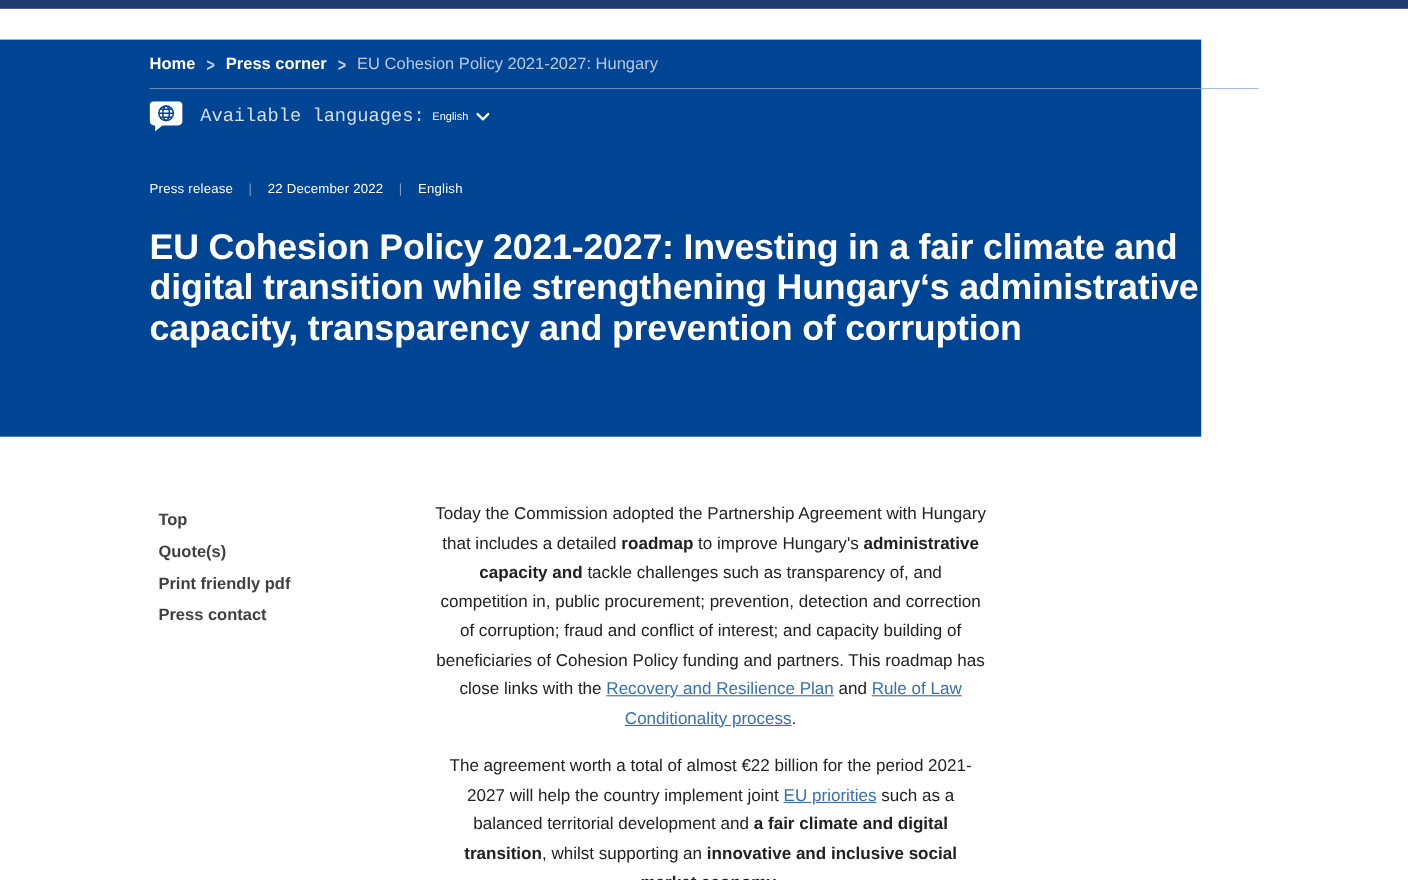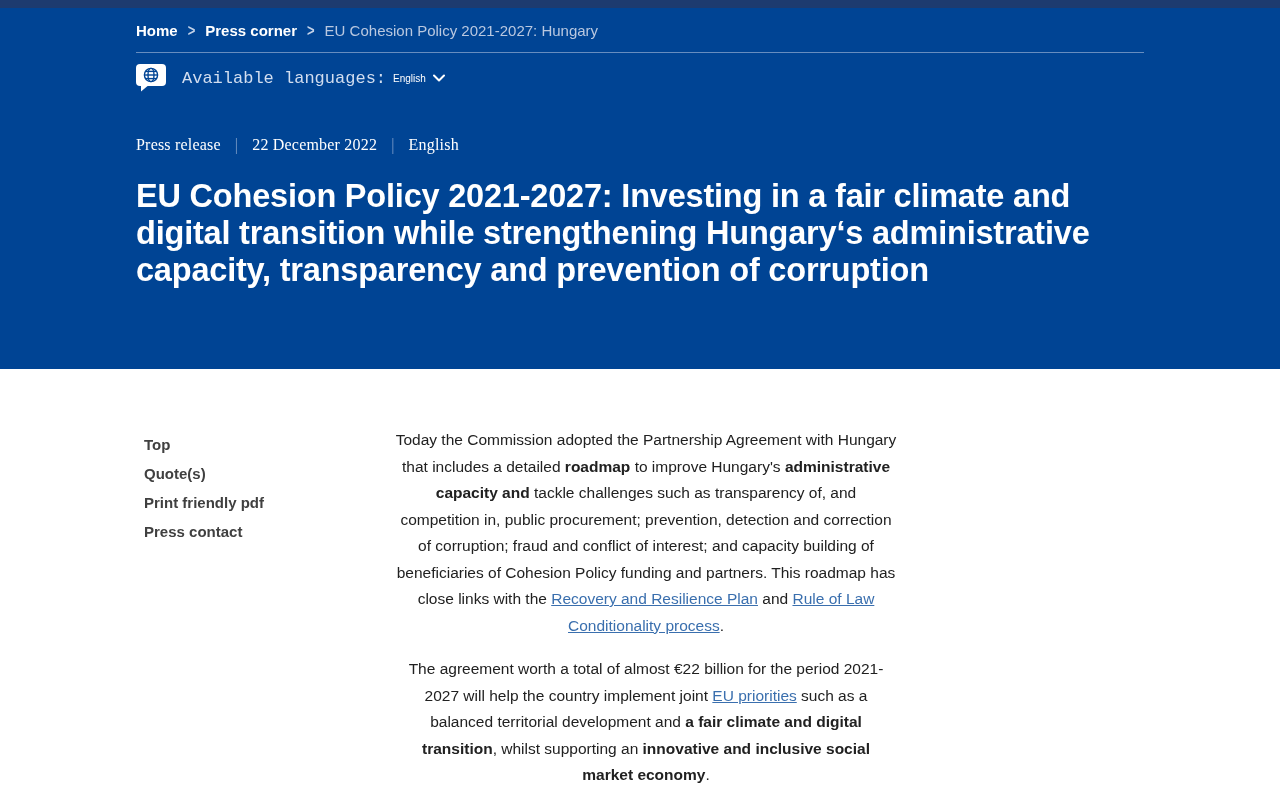--- a/index.html
+++ b/index.html
@@ -19,22 +19,23 @@
   html, body {
     margin: 0; padding: 0;
     width: 1280px; height: 800px;
     background: #ffffff;
     font-family: "Liberation Sans", sans-serif;
     overflow: hidden;
   }
   .top-stripe { width: 1280px; height: 8px; background: var(--top-bar); }
   .hero {
     position: relative;
-    width: 1280px; height: 361px;
+    width: 1092px; height: 361px;
     background: var(--header-bg);
+    margin-top: 28px;
   }
   .breadcrumb {
     position: absolute; left: 136px; top: 14px;
     display: flex; align-items: center;
     font-size: 15px; color: var(--header-text);
     white-space: nowrap;
   }
   .breadcrumb a {
     color: var(--header-text); font-weight: bold; text-decoration: none;
   }
@@ -53,22 +54,22 @@
     display: flex; align-items: center;
   }
   .globe-bubble { width: 30px; height: 28px; flex: 0 0 auto; }
   .lang-label { margin-left: 16px; font-size: 17px; color: var(--lang-label); font-family: Liberation Mono, monospace; }
   .lang-selected {
     margin-left: 7px; font-size: 10px; color: var(--header-text);
     text-decoration: none; display: inline-flex; align-items: center; gap: 7px;
   }
   .meta {
     position: absolute; left: 136px; top: 128px;
-    font-size: 16px; color: var(--header-text); letter-spacing: .2px;
-    display: flex; align-items: center; font-family: Liberation Serif, serif;
+    font-size: 12px; color: var(--header-text); letter-spacing: .2px;
+    display: flex; align-items: center;
   }
   .meta .pipe { color: var(--meta-separator); margin: 0 14px; font-weight: normal; }
   .hero h1 {
     position: absolute; left: 136px; top: 170px; margin: 0;
     width: 985px;
     font-size: 32.5px; line-height: 37px; font-weight: bold;
     letter-spacing: -0.2px;
     color: var(--header-text);
   }
   .main { display: flex; padding-left: 136px; }

